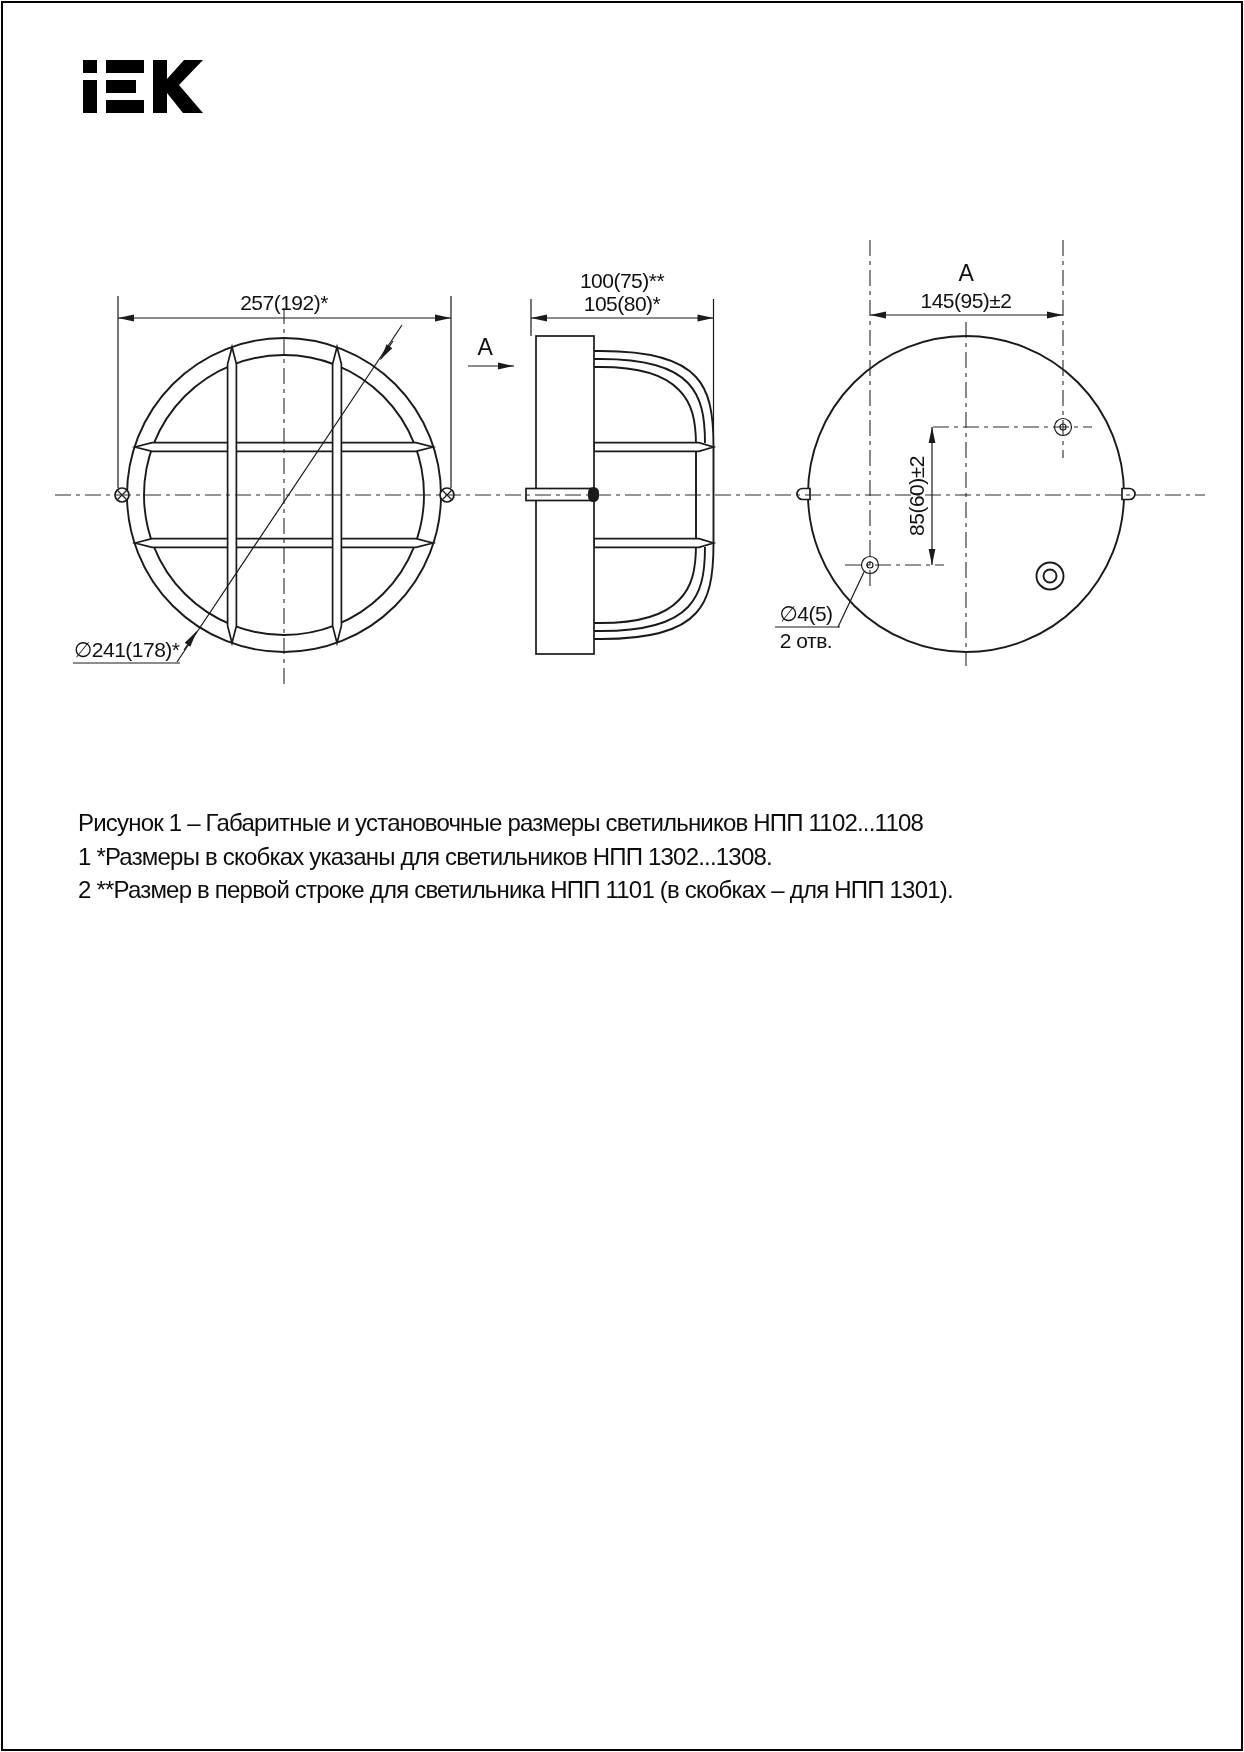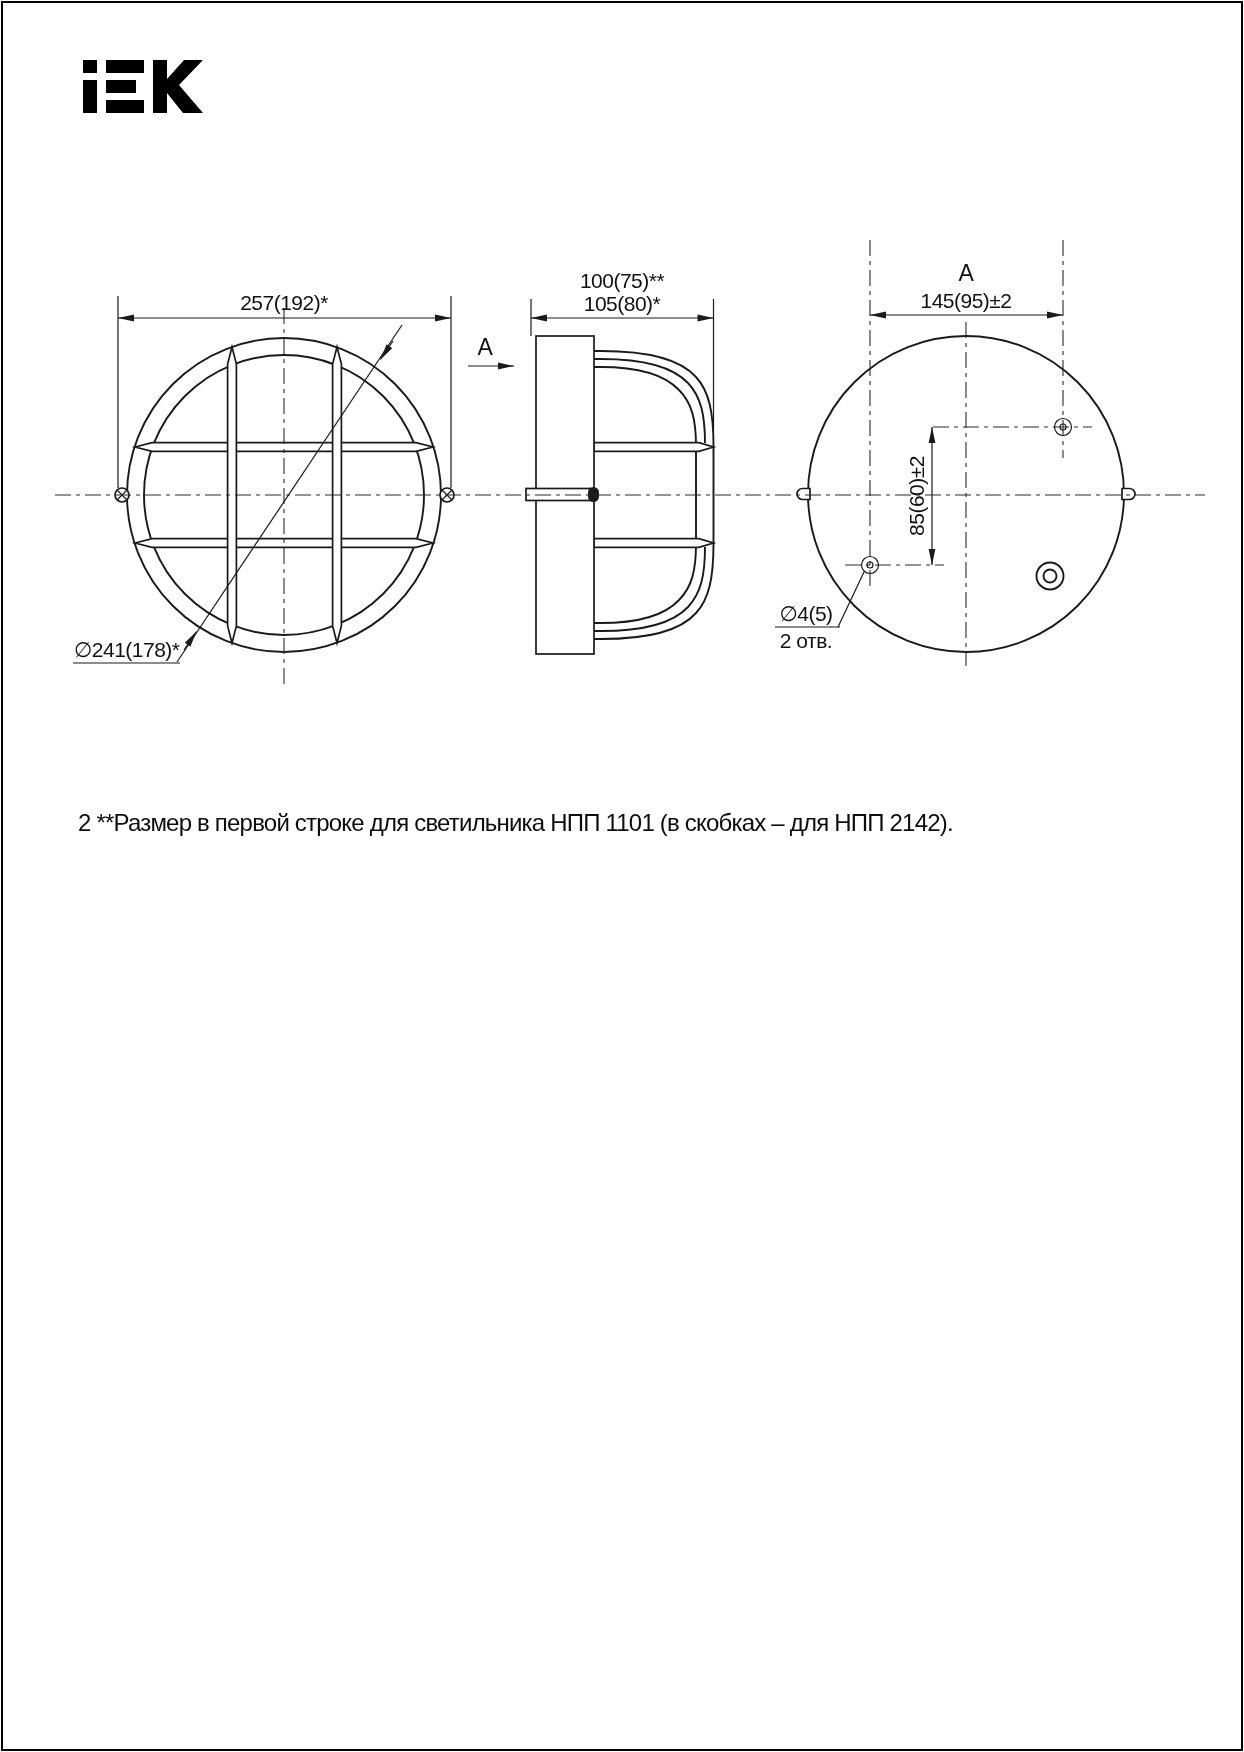--- a/index.html
+++ b/index.html
@@ -173,15 +173,17 @@
         <line class="thin" x1="775" y1="627" x2="840" y2="627"></line>
         <text class="dim-text" x="806" y="621" text-anchor="middle">∅4(5)</text>
         <text class="dim-text" x="806" y="648" text-anchor="middle">2 отв.</text>
       </g>
     </g>
 
     <line class="cline" x1="55" y1="495" x2="1205" y2="495"></line>
   </svg>
 
   <div class="caption">
-    <div>2 **Размер в первой строке для светильника НПП 1101 (в скобках – для НПП 2142).</div>
+    <div>Рисунок 1 – Габаритные и установочные размеры светильников НПП 1102...1108</div>
+    <div>1 *Размеры в скобках указаны для светильников НПП 1302...1308.</div>
+    <div>2 **Размер в первой строке для светильника НПП 1101 (в скобках – для НПП 1301).</div>
   </div>
 </div>
 
 </body></html>

